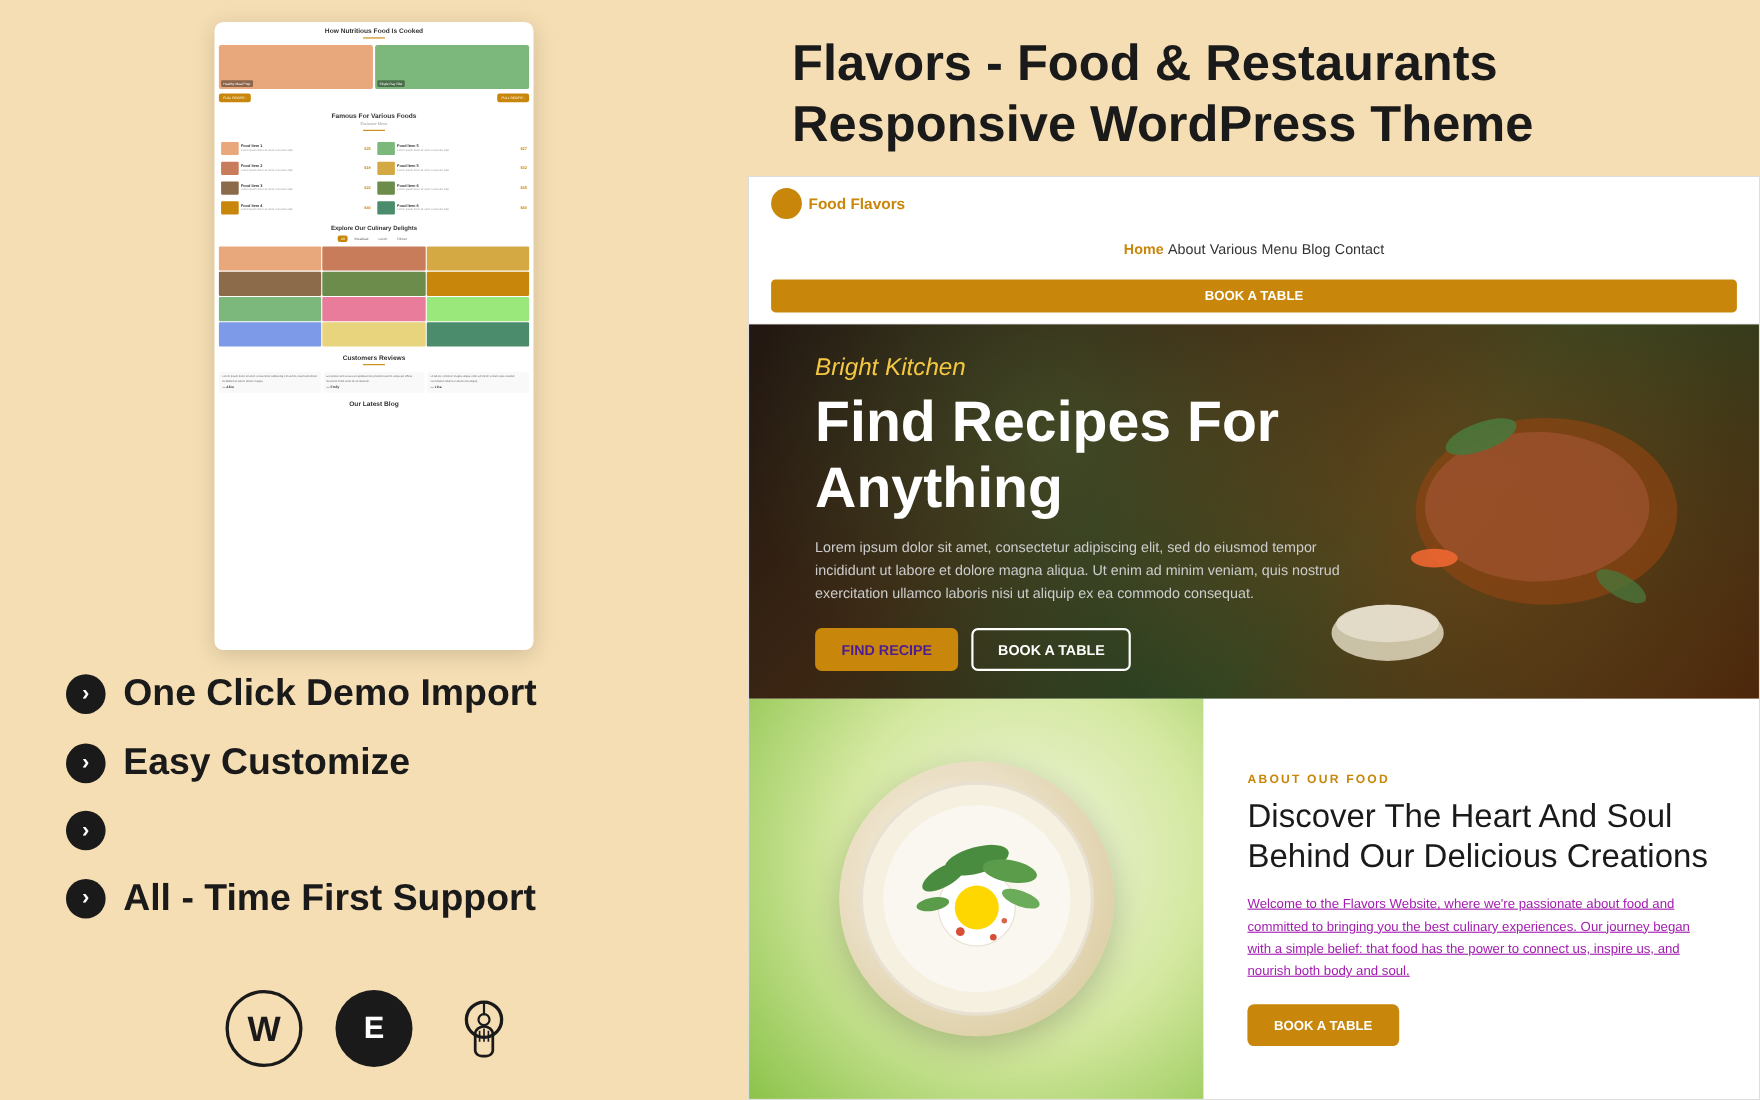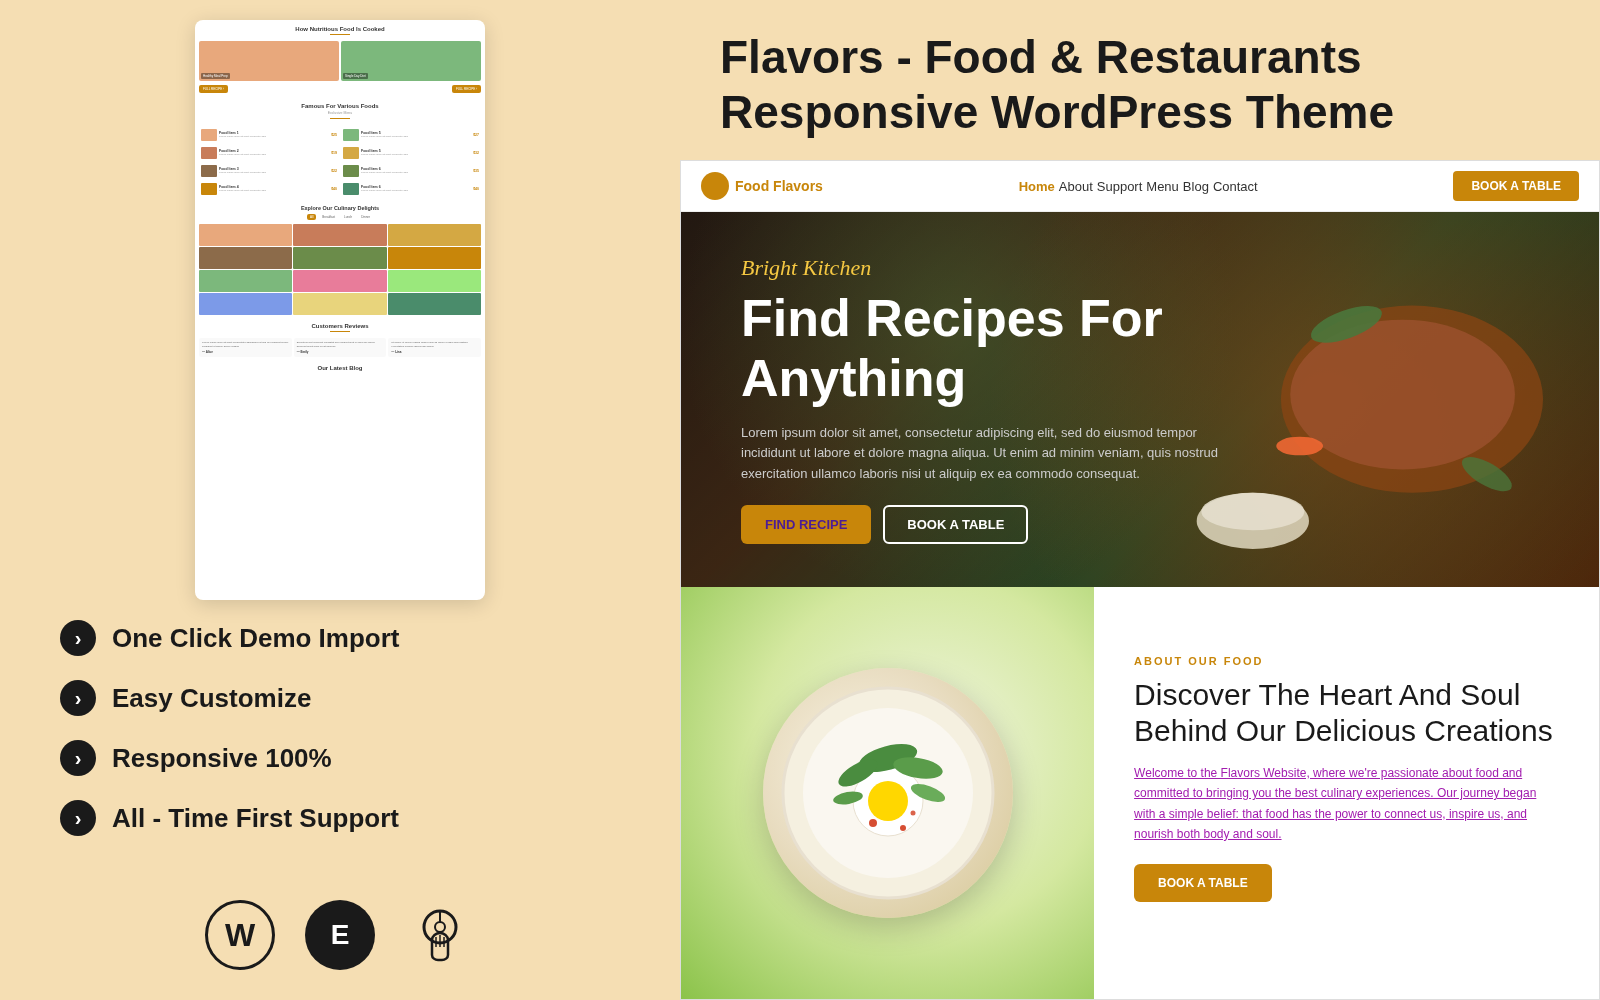--- a/index.html
+++ b/index.html
@@ -207,21 +207,21 @@
     }
 
     .feature-icon::before {
       content: '›';
       color: #fff;
       font-size: 20px;
       font-weight: bold;
     }
 
     .feature-text {
-      font-size: 26px;
+      font-size: 34px;
       font-weight: 900;
       color: #1a1a1a;
     }
 
     
     .icons-row {
       display: flex;
       gap: 30px;
       align-items: center;
       padding: 10px 60px;
@@ -296,25 +296,25 @@
       display: flex;
       flex-direction: column;
       border: 1px solid #ddd;
       margin: 0 0 0 0;
       overflow: hidden;
     }
 
     
     .preview-navbar {
       display: flex;
-      align-items: center;
       padding: 10px 20px;
       border-bottom: 1px solid #eee;
       background: #fff;
       gap: 20px;
+      flex-direction: column;
     }
 
     .preview-logo {
       display: flex;
       align-items: center;
       gap: 6px;
     }
 
     .preview-logo-icon {
       width: 28px;
@@ -382,21 +382,21 @@
     .preview-hero-content {
       position: relative;
       z-index: 1;
     }
 
     .preview-hero-subtitle {
       font-size: 22px;
       color: #f5c842;
       font-style: italic;
       margin-bottom: 8px;
-      font-family: Liberation Serif, serif;
+      font-family: Liberation Sans, sans-serif;
     }
 
     .preview-hero-title {
       font-size: 52px;
       font-weight: 900;
       color: #fff;
       line-height: 1.15;
       margin-bottom: 14px;
     }
 
@@ -678,21 +678,20 @@
     <li class="feature-item">
       <div class="feature-icon"></div>
       <span class="feature-text">One Click Demo Import</span>
     </li>
     <li class="feature-item">
       <div class="feature-icon"></div>
       <span class="feature-text">Easy Customize</span>
     </li>
     <li class="feature-item">
       <div class="feature-icon"></div>
-      <span class="feature-text">Responsive 100%</span>
     </li>
     <li class="feature-item">
       <div class="feature-icon"></div>
       <span class="feature-text">All - Time First Support</span>
     </li>
   </ul>
 
   <div class="icons-row">
     <div class="wp-icon">
       <span class="wp-icon-inner">W</span>
@@ -727,21 +726,21 @@
   <div class="theme-preview">
 
     <div class="preview-navbar">
       <div class="preview-logo">
         <div class="preview-logo-icon"></div>
         <span class="preview-logo-text">Food Flavors</span>
       </div>
       <nav class="preview-nav-links">
         <span class="preview-nav-link active">Home</span>
         <span class="preview-nav-link">About</span>
-        <span class="preview-nav-link">Support</span>
+        <span class="preview-nav-link">Various</span>
         <span class="preview-nav-link">Menu</span>
         <span class="preview-nav-link">Blog</span>
         <span class="preview-nav-link">Contact</span>
       </nav>
       <button class="preview-book-btn">BOOK A TABLE</button>
     </div>
 
     <div class="preview-hero">
       <div class="preview-hero-bg"></div>
 

